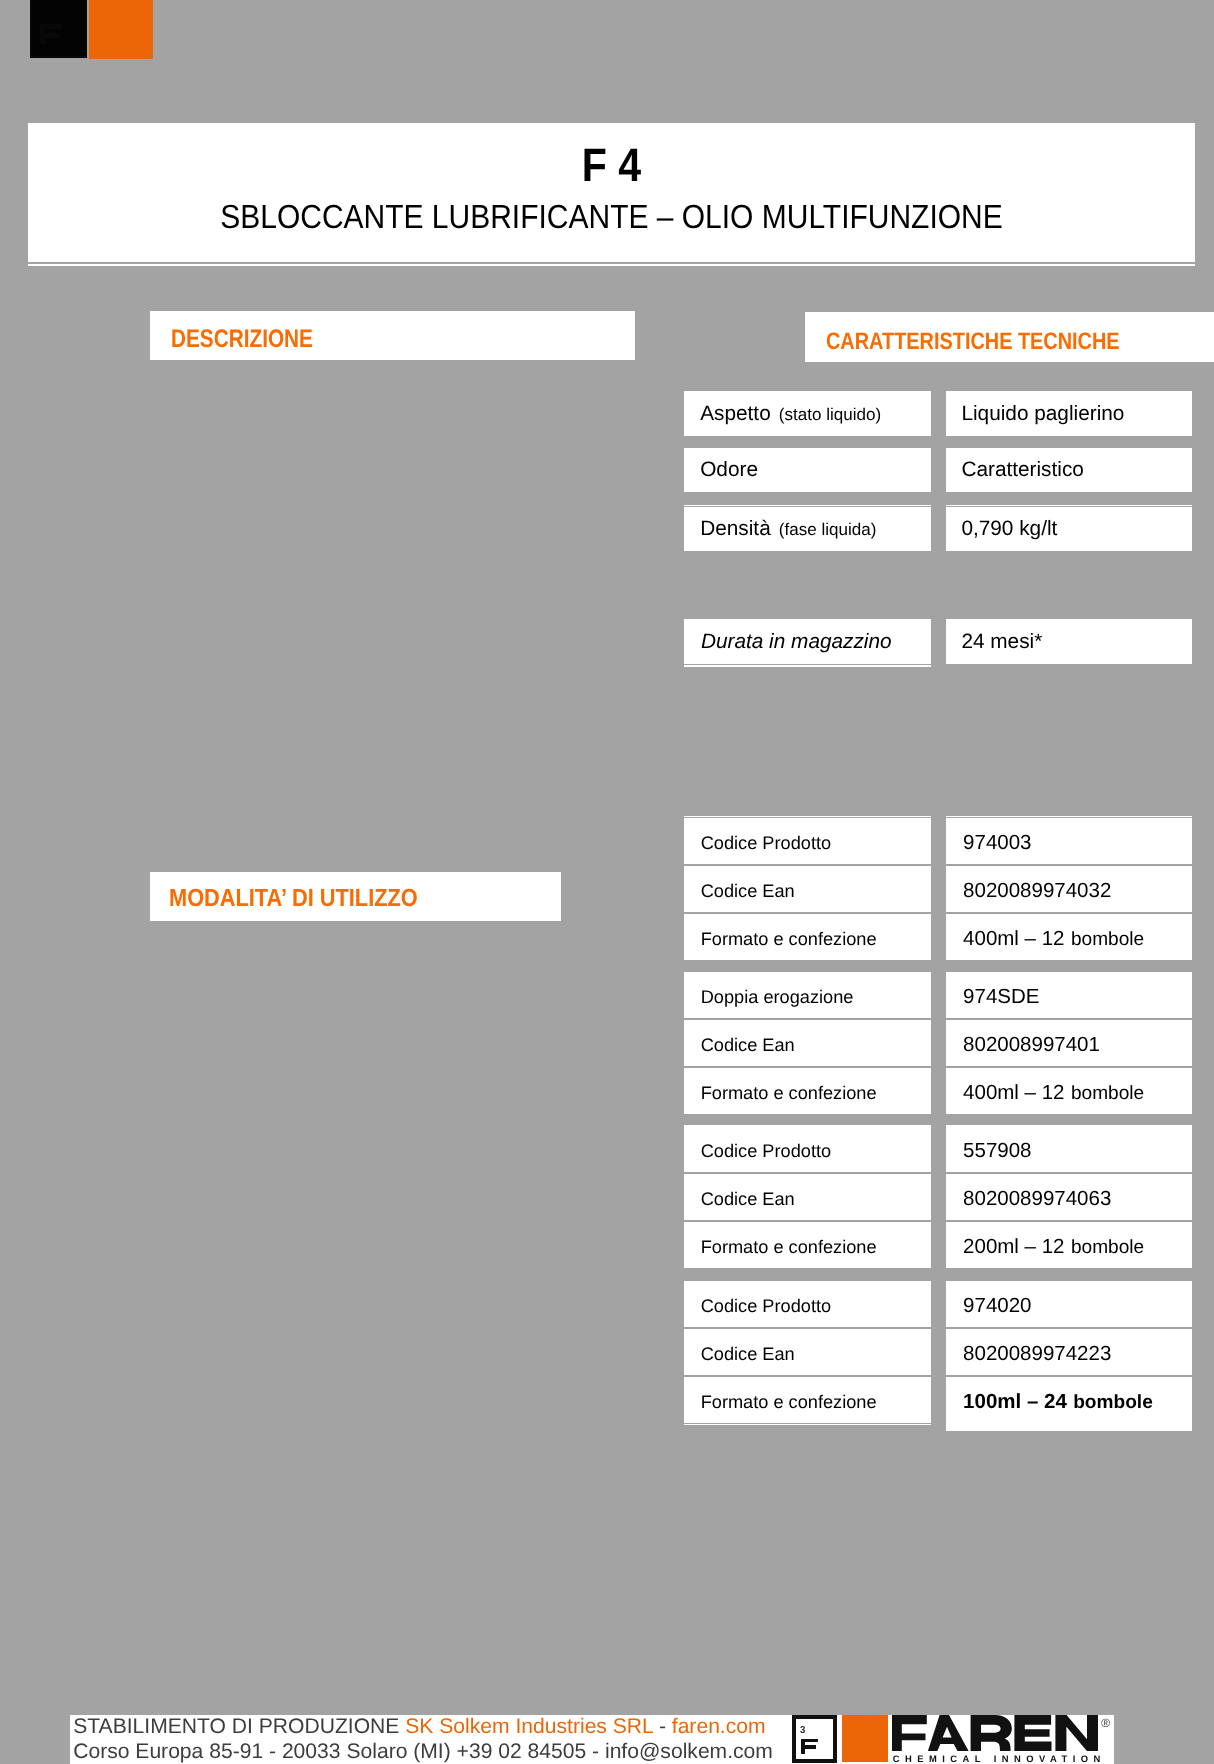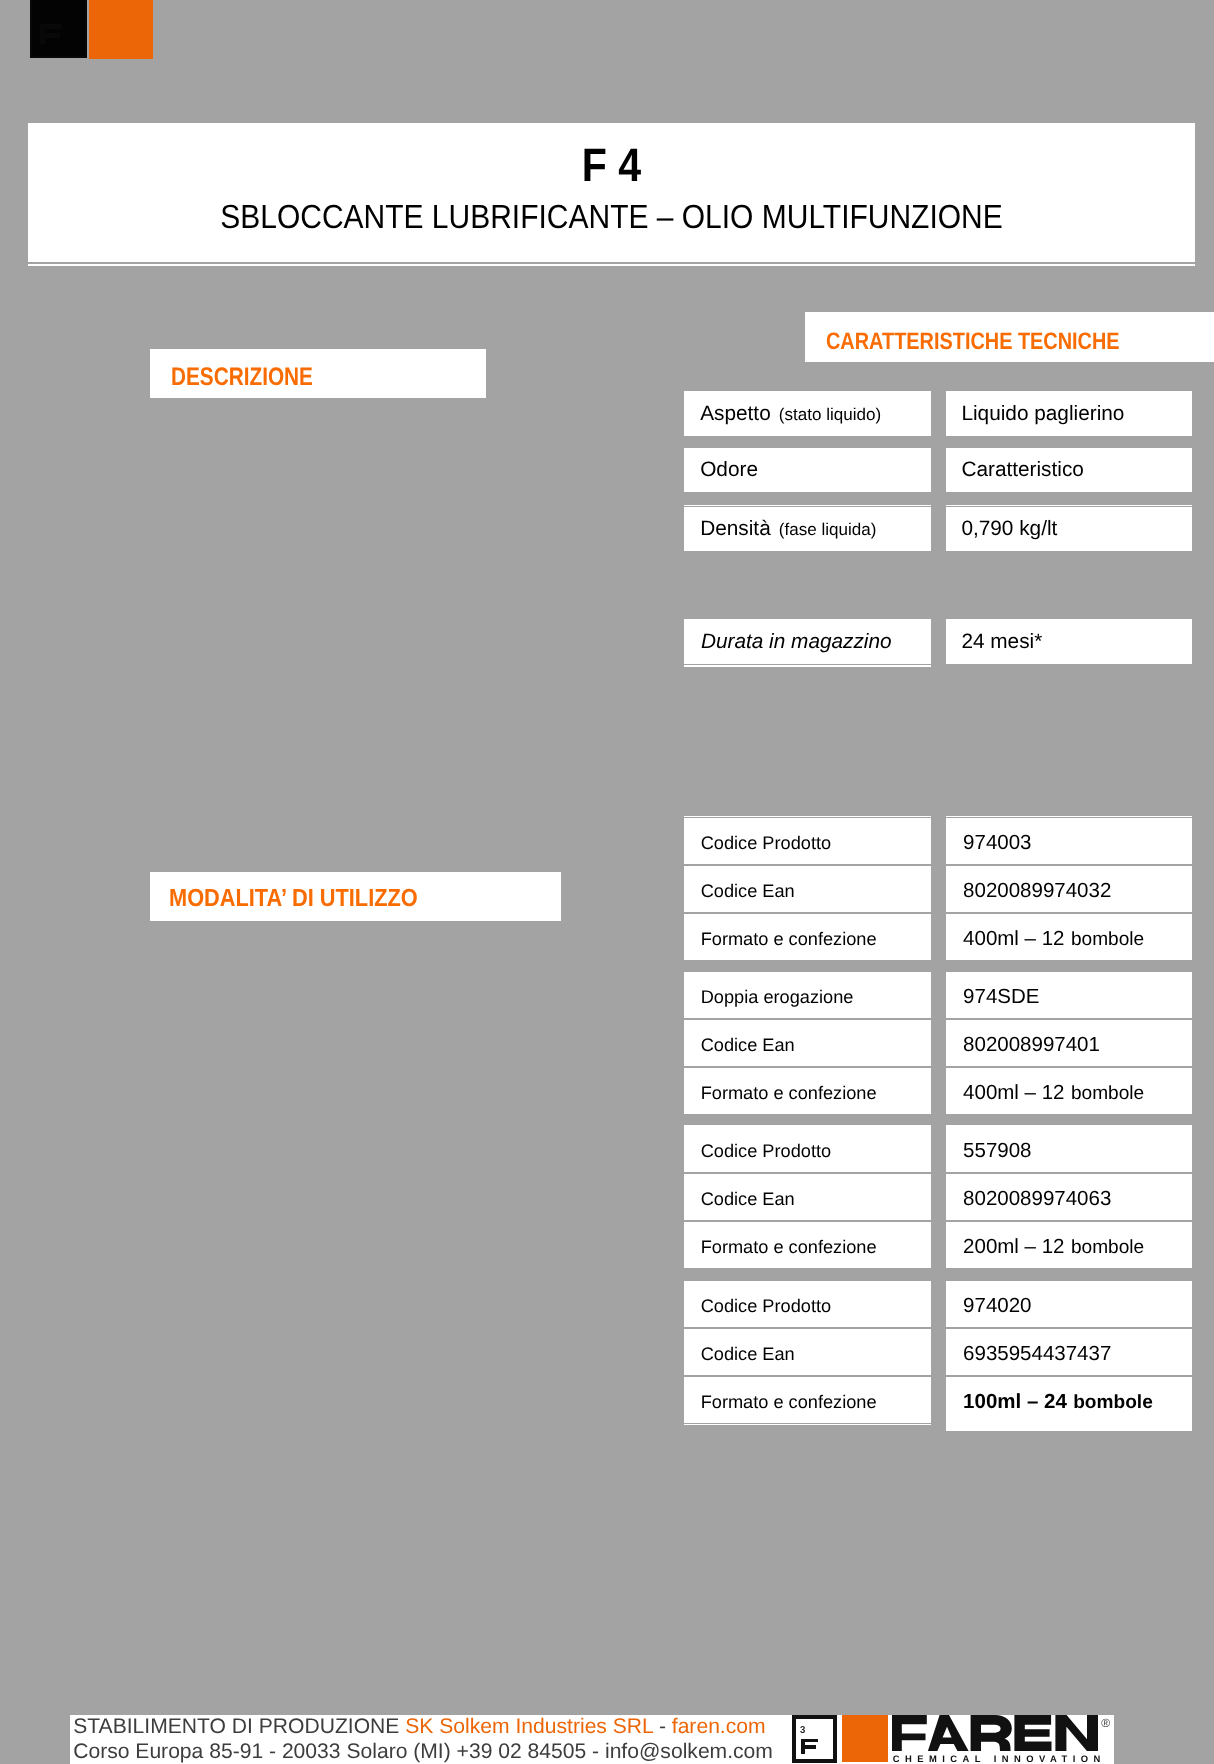--- a/index.html
+++ b/index.html
@@ -85,21 +85,21 @@
         </span>
     </div>
     <div id="hl-orange"></div>
   </div>
 
   <div id="title-band"></div>
   <div id="title-main">F 4</div>
   <div id="title-sub">SBLOCCANTE LUBRIFICANTE – OLIO MULTIFUNZIONE</div>
   <div id="title-rule"></div>
 
-  <div class="plate" style="left:150px;top:311px;width:336px;height:49px;margin-top:38px;">
+  <div class="plate" style="left:150px;top:311px;width:485px;height:49px;">
     <span class="lab" style="left:20.5px;top:16.4px;font-size:25.4px;line-height:25.4px;transform:scaleX(0.818);">DESCRIZIONE</span>
   </div>
   <div class="plate" style="left:150px;top:872px;width:411px;height:49px;">
     <span class="lab" style="left:18.6px;top:15.2px;font-size:24.8px;line-height:24.8px;transform:scaleX(0.878);">MODALITA’ DI UTILIZZO</span>
   </div>
   <div class="plate" style="left:805px;top:312px;width:409px;height:50px;">
     <span class="lab" style="left:20.6px;top:18.0px;font-size:23.8px;line-height:23.8px;transform:scaleX(0.836);">CARATTERISTICHE TECNICHE</span>
   </div>
   <div class="cell" style="left:684.3px;top:391px;width:246.6px;height:44.5px;">
     <span class="t" style="left:15.9px;top:12.7px;font-size:20.8px;line-height:20.8px;"><span>Aspetto</span><span style="display:inline-block;width:8.1px;"></span><span style="font-size:17.05px;">(stato liquido)</span></span>
@@ -182,21 +182,21 @@
   <div class="cell" style="left:684.3px;top:1280.5px;width:246.6px;height:46px;">
     <span class="t" style="left:16.4px;top:16px;font-size:18.2px;line-height:18.2px;">Codice Prodotto</span>
   </div>
   <div class="cell" style="left:946.2px;top:1280.5px;width:246.2px;height:46px;">
     <span class="t" style="left:16.9px;top:15.2px;font-size:20.5px;line-height:20.5px;"><span>974020</span></span>
   </div>
   <div class="cell" style="left:684.3px;top:1328.5px;width:246.6px;height:46px;">
     <span class="t" style="left:16.4px;top:16px;font-size:18.2px;line-height:18.2px;">Codice Ean</span>
   </div>
   <div class="cell" style="left:946.2px;top:1328.5px;width:246.2px;height:46px;">
-    <span class="t" style="left:16.9px;top:15.2px;font-size:20.5px;line-height:20.5px;"><span>6935954437437</span></span>
+    <span class="t" style="left:16.9px;top:15.2px;font-size:20.5px;line-height:20.5px;"><span>8020089974223</span></span>
   </div>
   <div class="cell" style="left:684.3px;top:1376.5px;width:246.6px;height:46px;">
     <span class="t" style="left:16.4px;top:16px;font-size:18.2px;line-height:18.2px;">Formato e confezione</span>
   </div>
   <div class="cell" style="left:946.2px;top:1376.5px;width:246.2px;height:54px;font-weight:bold;">
     <span class="t" style="left:16.9px;top:15.2px;font-size:20.5px;line-height:20.5px;"><span>100ml – 24</span><span style="display:inline-block;width:6.4px;"></span><span style="font-size:19.1px;">bombole</span></span>
   </div>
   <div class="rule" style="left:684.3px;top:504.8px;width:246.6px;"></div>
   <div class="rule" style="left:946.2px;top:504.8px;width:246.2px;"></div>
   <div class="rule" style="left:684.3px;top:665.2px;width:246.6px;"></div>

